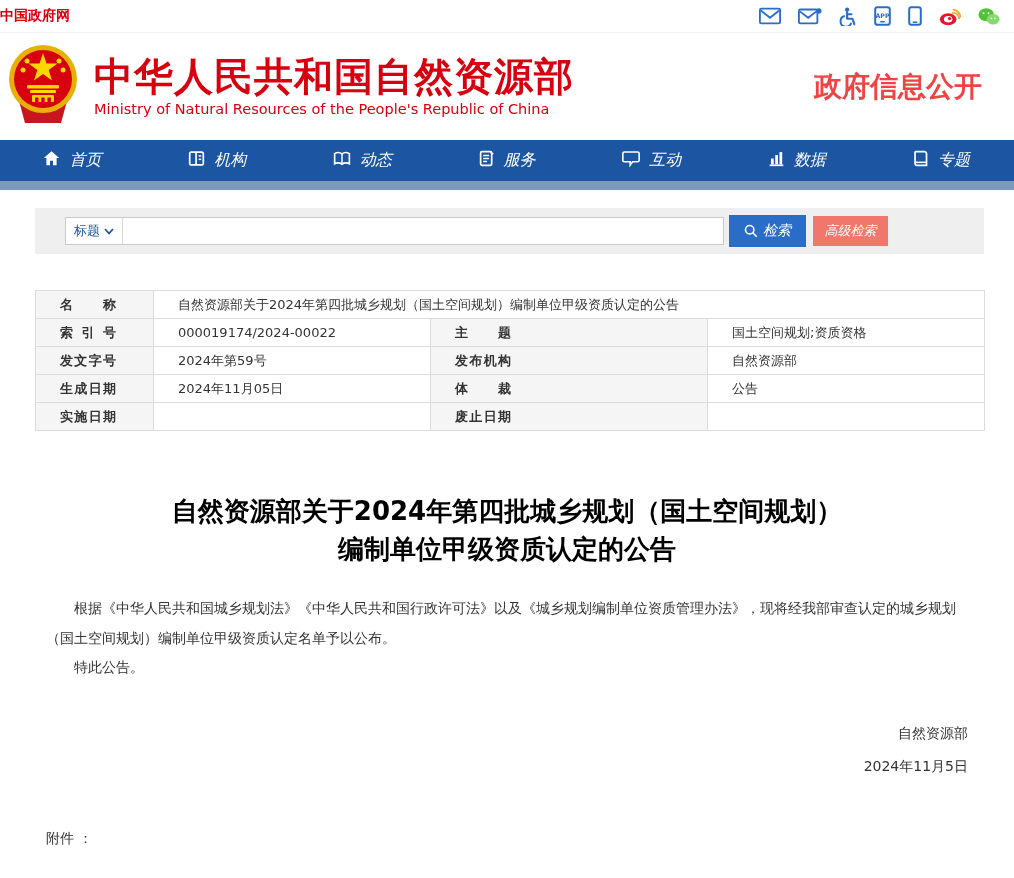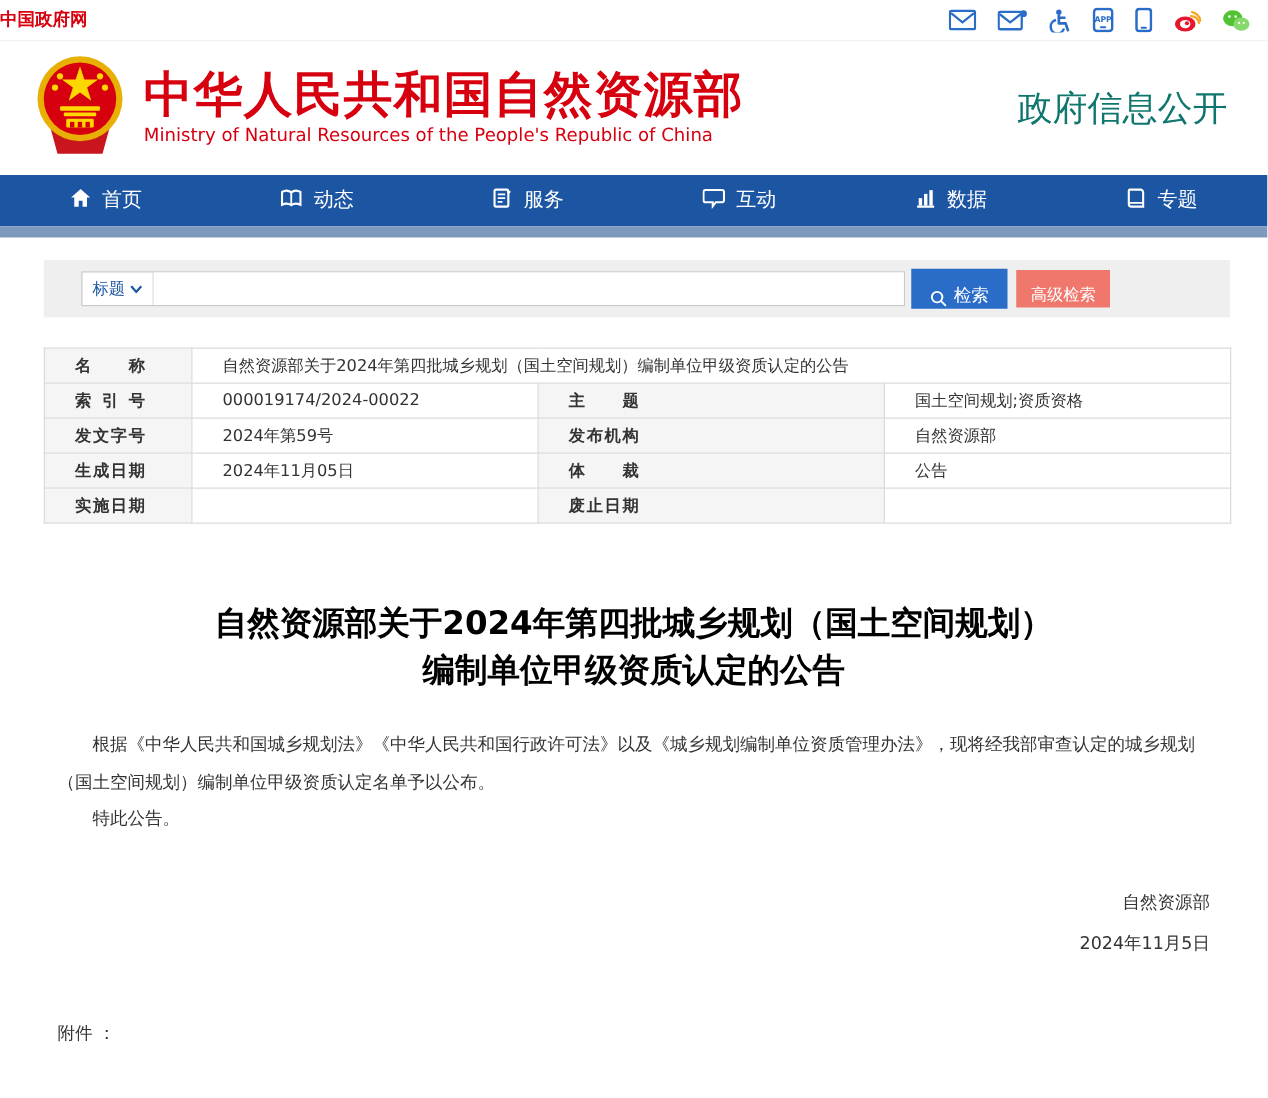--- a/index.html
+++ b/index.html
@@ -8,44 +8,44 @@
     font-family: "DejaVu Sans", "Liberation Sans", sans-serif;
   }
   
   .topbar { height: 33px; display: flex; align-items: center; justify-content: space-between;
             padding: 0 14px 0 0; border-bottom: 1px solid #f1f1f1; }
   .topbar-link { color: #d7000f; font-weight: bold; font-size: 14px; cursor: pointer; text-decoration: none; }
   .topbar-icons { display: flex; align-items: center; gap: 17px; }
   .topbar-icons .ticon { display: inline-flex; cursor: pointer; }
   
   .header { height: 107px; display: flex; align-items: center; justify-content: space-between;
-            padding: 0 32px 0 26px; }
+            padding: 0 32px 0 5px; }
   .brand { display: flex; align-items: center; }
   .brand-text { margin-left: 13px; }
   .brand-cn { color: #d7000f; font-size: 39px; font-weight: bold; letter-spacing: 1px; line-height: 1.1; }
   .brand-en { color: #d7000f; font-size: 14.5px; margin-top: 3px; }
-  .section-title { color: #0f766e; font-size: 28px; font-weight: normal; cursor: pointer; }
+  .section-title { color: #ef4444; font-size: 28px; font-weight: bold; cursor: pointer; }
   
   .nav { background: #1c55a2; height: 41px; display: flex; }
   .nav-item { flex: 1; display: flex; align-items: center; justify-content: center; gap: 9px;
-              color: #fff; font-size: 16px; cursor: pointer; }
+              color: #fff; font-size: 16px; cursor: pointer; font-style: italic; }
   .nav-strip { height: 9px; background: #7e99be; }
   
   .search-section { margin: 18px 30px 0 35px; background: #efefef; height: 46px;
                     display: flex; align-items: center; padding-left: 30px; }
   .search-combo { display: flex; align-items: center; height: 28px; background: #fff; border: 1px solid #c9c9c9; }
   .search-select { display: flex; align-items: center; gap: 4px; padding: 0 8px; height: 100%;
                    border-right: 1px solid #d9d9d9; color: #1c55a2; font-size: 13px; cursor: pointer; white-space: nowrap; }
   .search-input { width: 600px; height: 26px; border: none; outline: none; font-size: 13px; padding: 0 8px; }
-  .btn { display: inline-flex; align-items: flex-end; justify-content: center; gap: 5px;
-         color: #fff; font-size: 14px; cursor: pointer; border: none; }
+  .btn { display: inline-flex; align-items: center; justify-content: center; gap: 5px;
+         color: #fff; font-size: 14px; cursor: pointer; border: none; font-style: italic; }
   .btn-search { background: #2a6dc9; width: 77px; height: 32px; margin-left: 5px; }
   .btn-advanced { background: #f0776c; width: 75px; height: 30px; margin-left: 7px; font-size: 13px; }
   
-  .meta-table { border-collapse: collapse; table-layout: fixed; width: 950px; margin: 24px 0 0 35px; font-size: 13px; border-radius: 14px; }
+  .meta-table { border-collapse: collapse; table-layout: fixed; width: 950px; margin: 36px 0 0 35px; font-size: 13px; border-radius: 14px; }
   .meta-table td { border: 1px solid #dcdcdc; height: 28px; padding: 2px 6px 2px 24px; overflow: hidden; white-space: nowrap; }
   .meta-table .lbl { background: #f5f5f5; font-weight: bold; color: #333; }
   .meta-table .lbl .jl { display: inline-block; width: 56px; text-align: justify; text-align-last: justify; }
   .c1 { width: 118px; } .c2 { width: 368px; } .c3 { width: 117px; } .c4 { width: 347px; }
   
   .article-title { max-width: 690px; margin: 62px auto 0; text-align: center;
                    font-size: 26px; font-weight: bold; color: #000; line-height: 1.45; }
   .article-body { margin: 26px 46px 0; font-size: 14px; line-height: 2.1; }
   .article-body p { margin: 0; text-indent: 2em; }
   .signature-block { margin: 42px 46px 0; text-align: right; font-size: 14px; }
@@ -144,20 +144,29 @@
 </div>
 
 <div class="nav">
   <div class="nav-item">
     <span><svg width="17" height="17" viewBox="0 0 20 20">
           <path d="M10 1.5 L19 9.5 L16 9.5 L16 18 L11.8 18 L11.8 12.5 L8.2 12.5 L8.2 18 L4 18 L4 9.5 L1 9.5 Z" fill="#fff"></path>
         </svg></span>
     <span>首页</span>
   </div>
   <div class="nav-item">
+    <span><svg width="17" height="17" viewBox="0 0 20 20">
+          <rect x="2" y="2.5" width="16" height="15" rx="2" fill="none" stroke="#fff" stroke-width="2"></rect>
+          <line x1="9.5" y1="3" x2="9.5" y2="17" stroke="#fff" stroke-width="2"></line>
+          <line x1="12.5" y1="7" x2="15.5" y2="7" stroke="#fff" stroke-width="1.8"></line>
+          <line x1="12.5" y1="11" x2="15.5" y2="11" stroke="#fff" stroke-width="1.8"></line>
+        </svg></span>
+    <span>机构</span>
+  </div>
+  <div class="nav-item">
     <span><svg width="18" height="17" viewBox="0 0 22 20">
           <path d="M2 4 C5.5 2 9 2.8 11 4.4 C13 2.8 16.5 2 20 4 L20 16.5 C16.5 14.8 13 15.5 11 17 C9 15.5 5.5 14.8 2 16.5 Z" fill="none" stroke="#fff" stroke-width="2"></path>
           <line x1="11" y1="4.4" x2="11" y2="16.5" stroke="#fff" stroke-width="1.8"></line>
         </svg></span>
     <span>动态</span>
   </div>
   <div class="nav-item">
     <span><svg width="16" height="17" viewBox="0 0 18 20">
           <rect x="1.5" y="2" width="13" height="16" rx="1.5" fill="none" stroke="#fff" stroke-width="2"></rect>
           <line x1="4.5" y1="6.5" x2="11.5" y2="6.5" stroke="#fff" stroke-width="1.8"></line>

